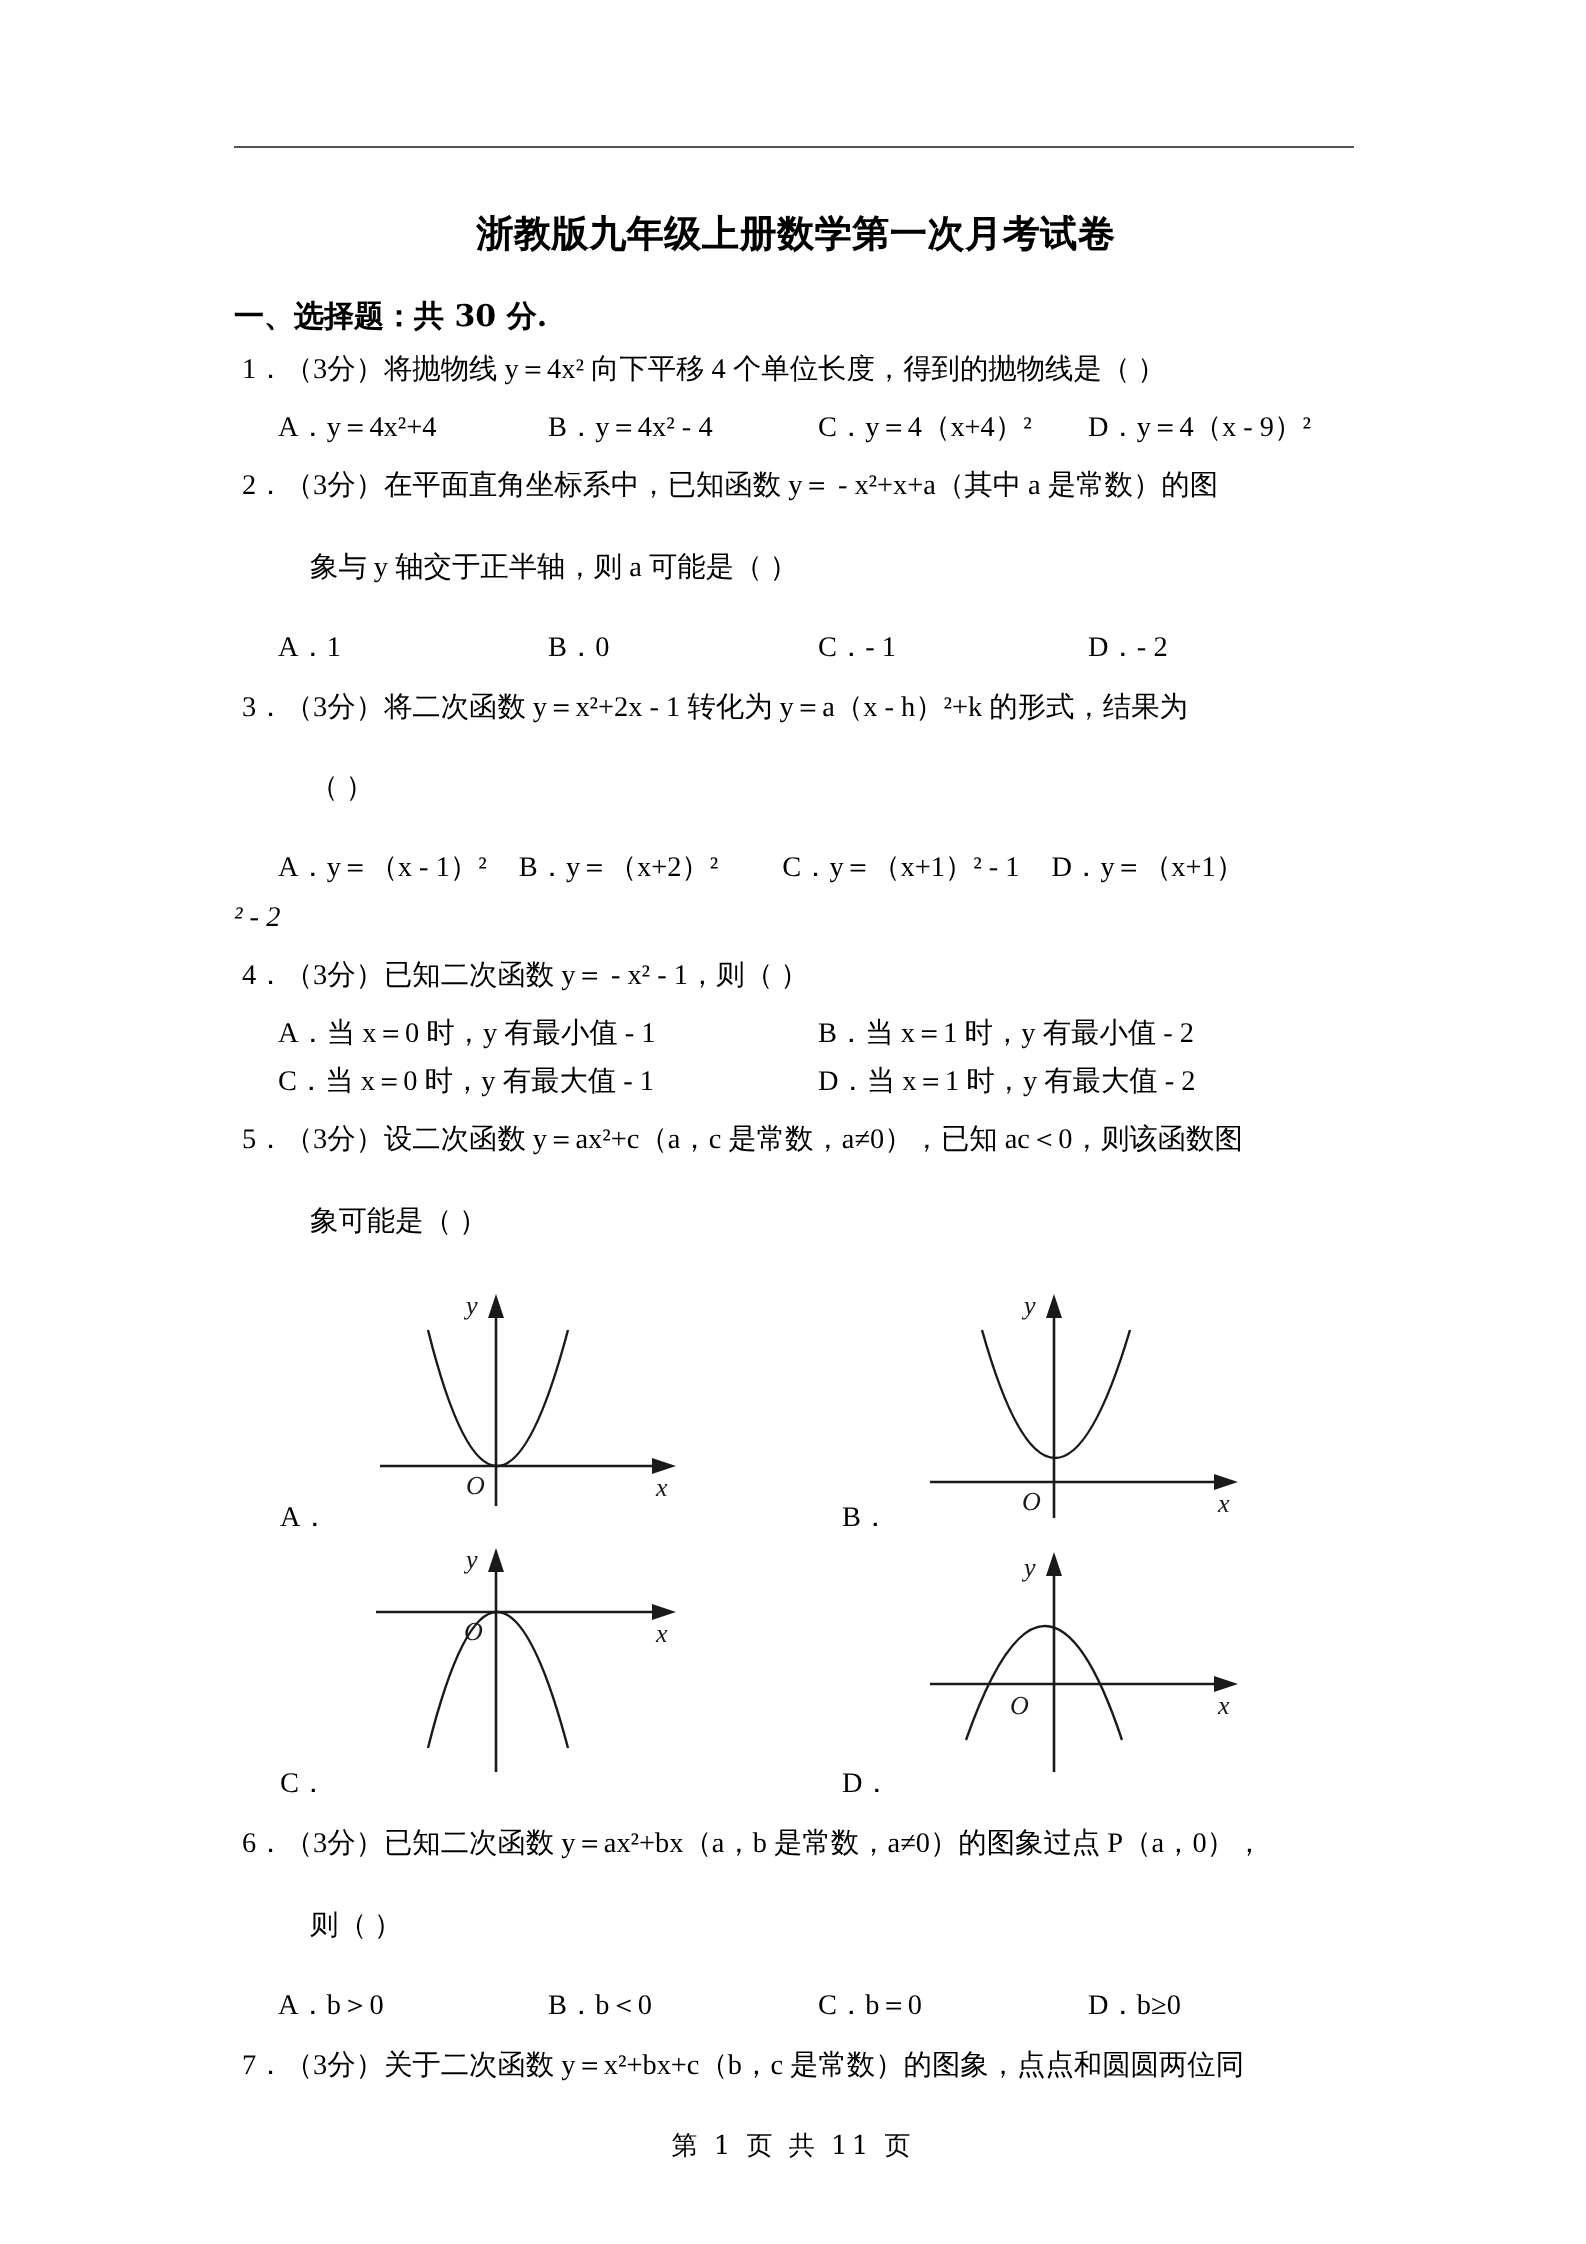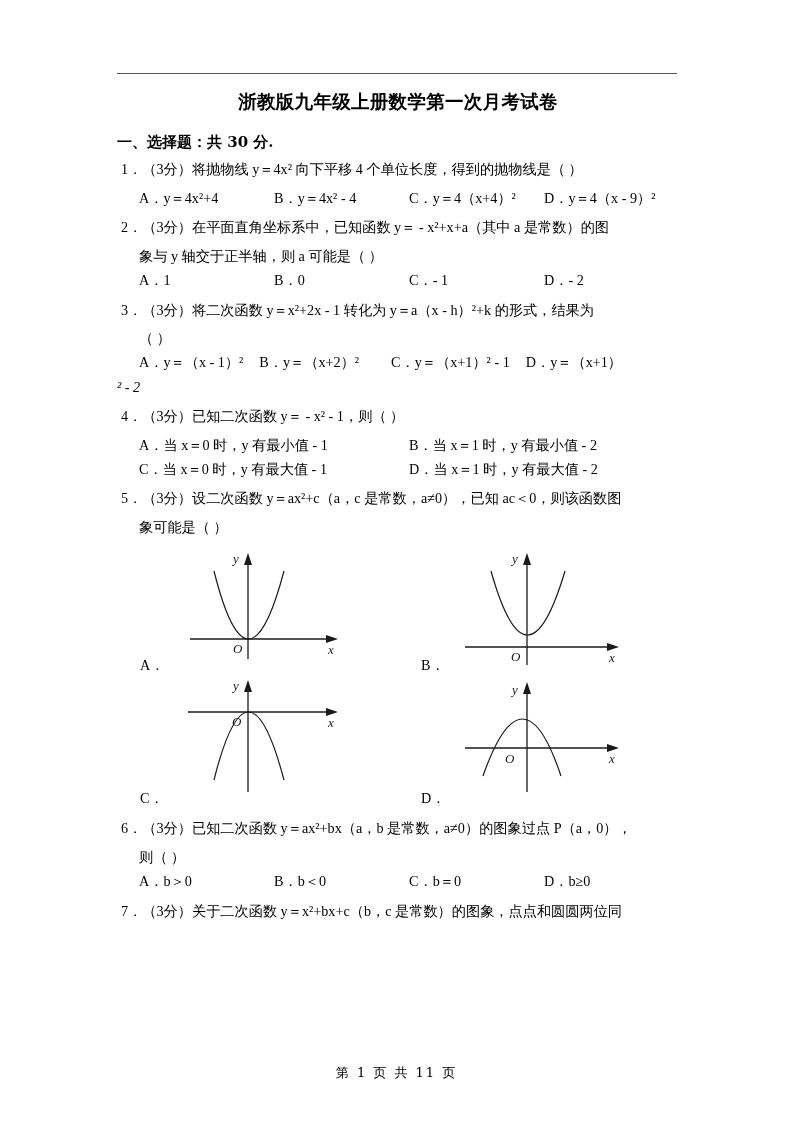--- a/index.html
+++ b/index.html
@@ -25,21 +25,21 @@
     position: absolute;
     left: 117px;
     top: 73px;
     width: 560px;
     height: 0;
     border-top: 1.6px solid #555555;
   }
   .content {
     position: absolute;
     left: 117px;
-    top: 89px;
+    top: 105px;
     width: 562px;
   }
   .doc-title {
     text-align: center;
     font-size: 18.5px;
     font-weight: bold;
     font-family: "DejaVu Serif", "Liberation Serif", serif;
     letter-spacing: 0.3px;
     margin: 0 0 16px 0;
     line-height: 1.4;
@@ -54,21 +54,21 @@
   .q {
     margin: 0 0 5px 0;
     font-size: 14.2px;
     line-height: 1.72;
   }
   .q-stem {
     margin: 4px;
     text-indent: 0;
   }
   .q-cont {
-    margin: 0;
+    margin: 16px;
     padding-left: 22px;
   }
   .q-overflow {
     margin: 0;
     padding-left: 0;
     font-style: italic;
   }
   .opts {
     padding-left: 22px;
     margin: 0;

